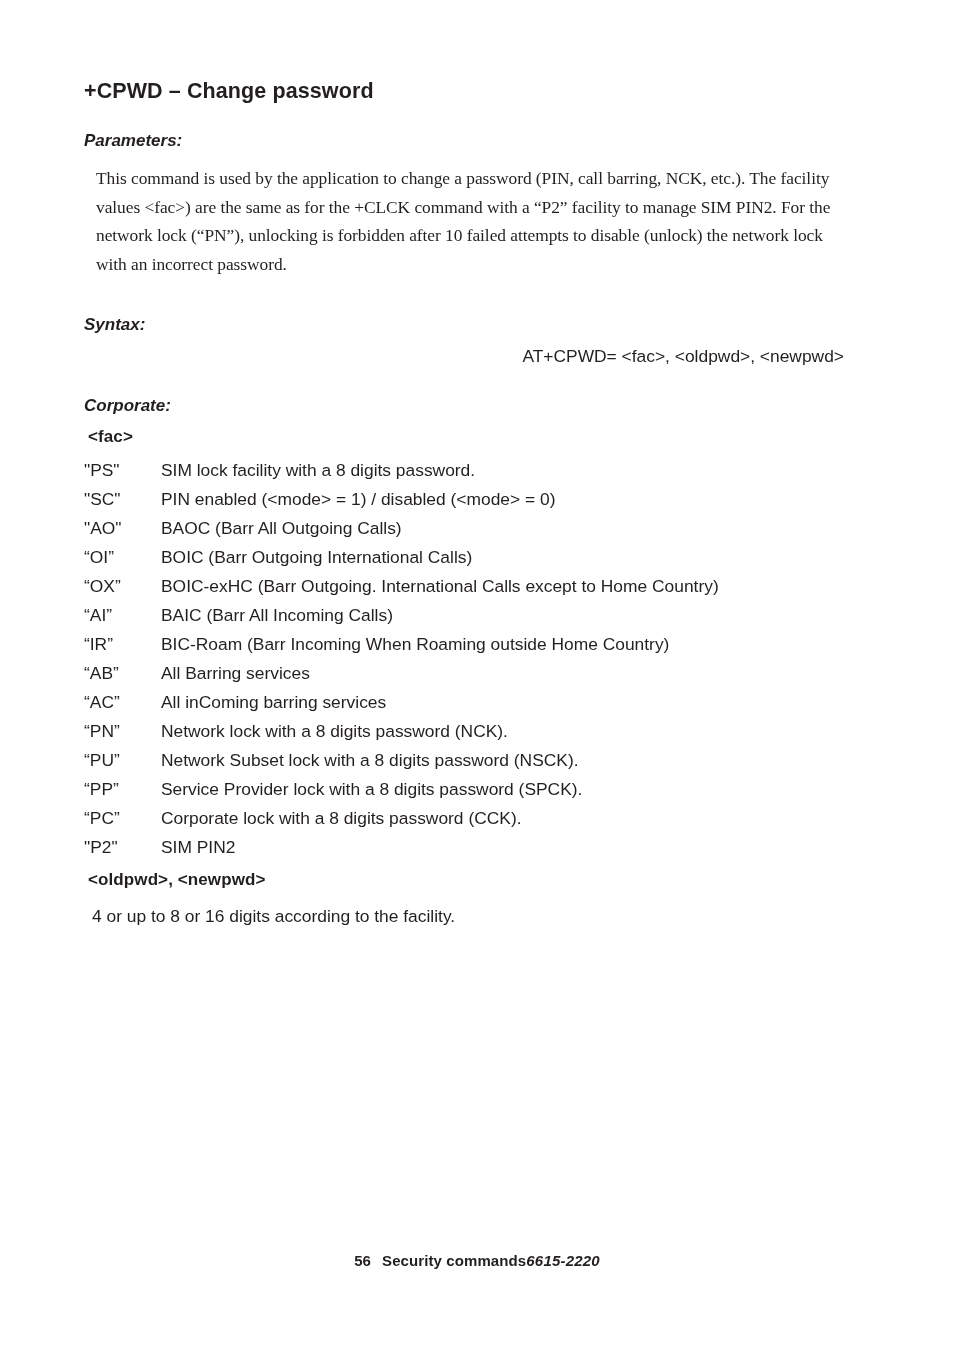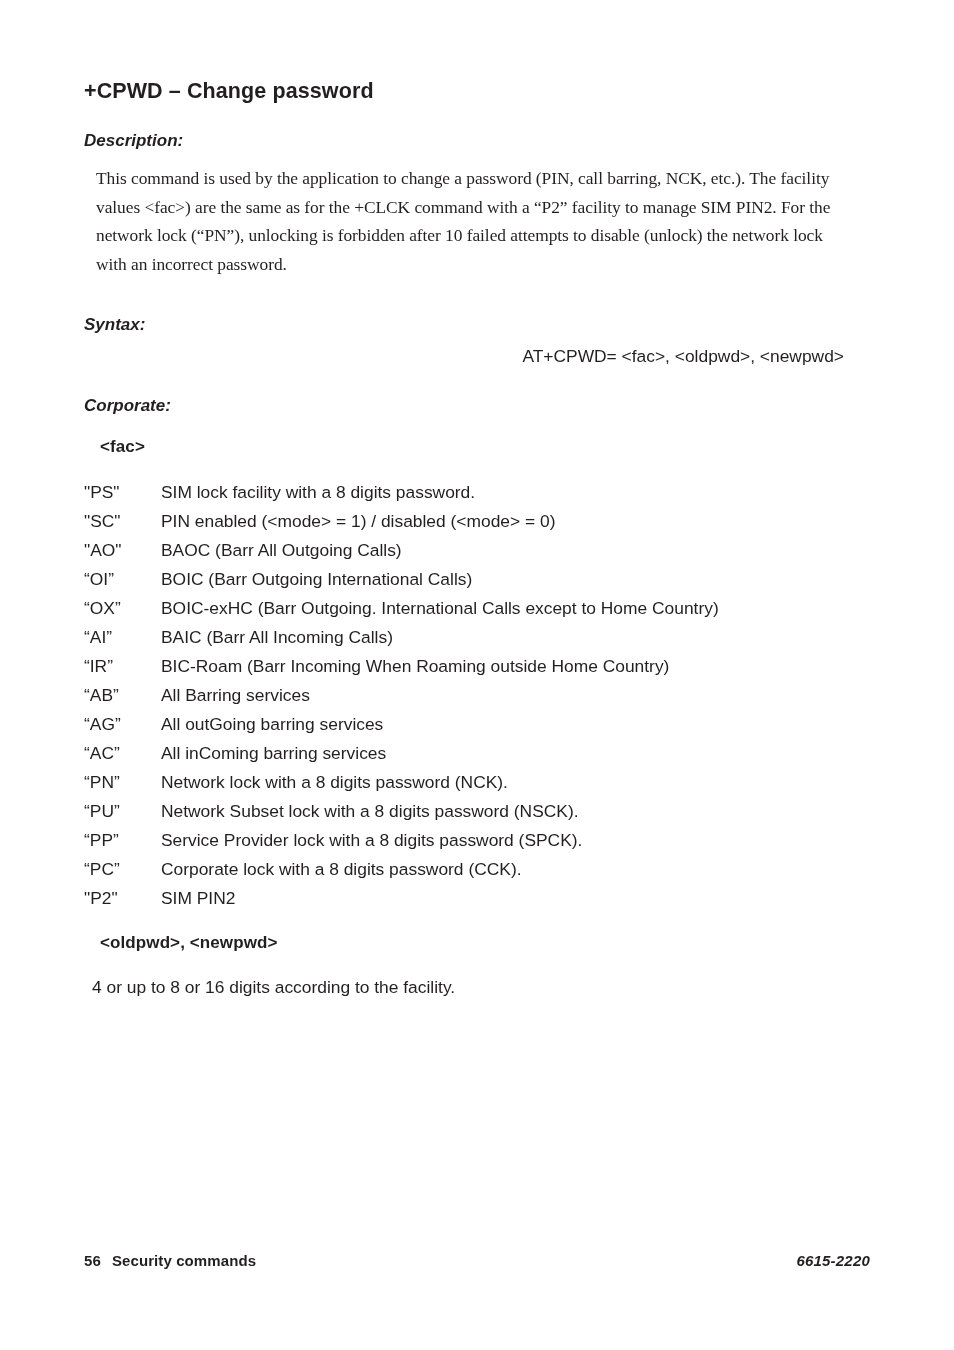--- a/index.html
+++ b/index.html
@@ -66,21 +66,21 @@
   }
 
   .gap-desc  { height: 24px; }
   .gap-syn   { height: 24px; }
 
   
   .sub-heading {
     font-size: 17px;
     font-weight: bold;
     line-height: 28.6px;
-    margin: 16px;
+    margin: 4px;
     letter-spacing: 0.1px;
   }
 
   
   .param-list {
     margin: 0;
     padding: 0;
     list-style: none;
   }
   .param-row {
@@ -104,21 +104,21 @@
     margin: 8px;
   }
 
   
   .footer {
     position: absolute;
     left: 84px;
     right: 84px;
     top: 1252px;
     display: flex;
-    justify-content: space-between;
+    justify-content: center;
     align-items: baseline;
     font-size: 15px;
   }
   .footer-left {
     font-weight: bold;
     letter-spacing: 0.1px;
   }
   .footer-left .pageno { margin-right: 11px; }
   .footer-right {
     font-weight: bold;
@@ -128,21 +128,21 @@
 </style>
 </head>
 <body>
 
 <div class="page">
 
   <div class="content">
 
     <h1 class="doc-title">+CPWD – Change password</h1>
 
-    <h2 class="section-heading">Description:</h2>
+    <h2 class="section-heading">Parameters:</h2>
 
     <p class="body-par">This command is used by the application to change a password (PIN, call barring, NCK, etc.). The facility values  &lt;fac&gt;) are the same as for the +CLCK command with a “P2” facility to manage SIM PIN2. For the network lock (“PN”), unlocking is forbidden after 10 failed attempts to disable (unlock) the network lock with an incorrect password.</p>
 
     <div class="gap-desc"></div>
 
     <h2 class="section-heading">Syntax:</h2>
 
     <p class="syntax-line">AT+CPWD= &lt;fac&gt;, &lt;oldpwd&gt;, &lt;newpwd&gt;</p>
 
     <div class="gap-syn"></div>
@@ -186,24 +186,20 @@
       <li class="param-row">
         <span class="param-code">“IR”</span>
         <span class="param-desc">BIC-Roam (Barr Incoming When Roaming outside Home Country)</span>
       </li>
 
       <li class="param-row">
         <span class="param-code">“AB”</span>
         <span class="param-desc">All Barring services</span>
       </li>
 
-      <li class="param-row">
-        <span class="param-code">“AG”</span>
-        <span class="param-desc">All outGoing barring services</span>
-      </li>
 
       <li class="param-row">
         <span class="param-code">“AC”</span>
         <span class="param-desc">All inComing barring services</span>
       </li>
 
       <li class="param-row">
         <span class="param-code">“PN”</span>
         <span class="param-desc">Network lock with a 8 digits password (NCK).</span>
       </li>

